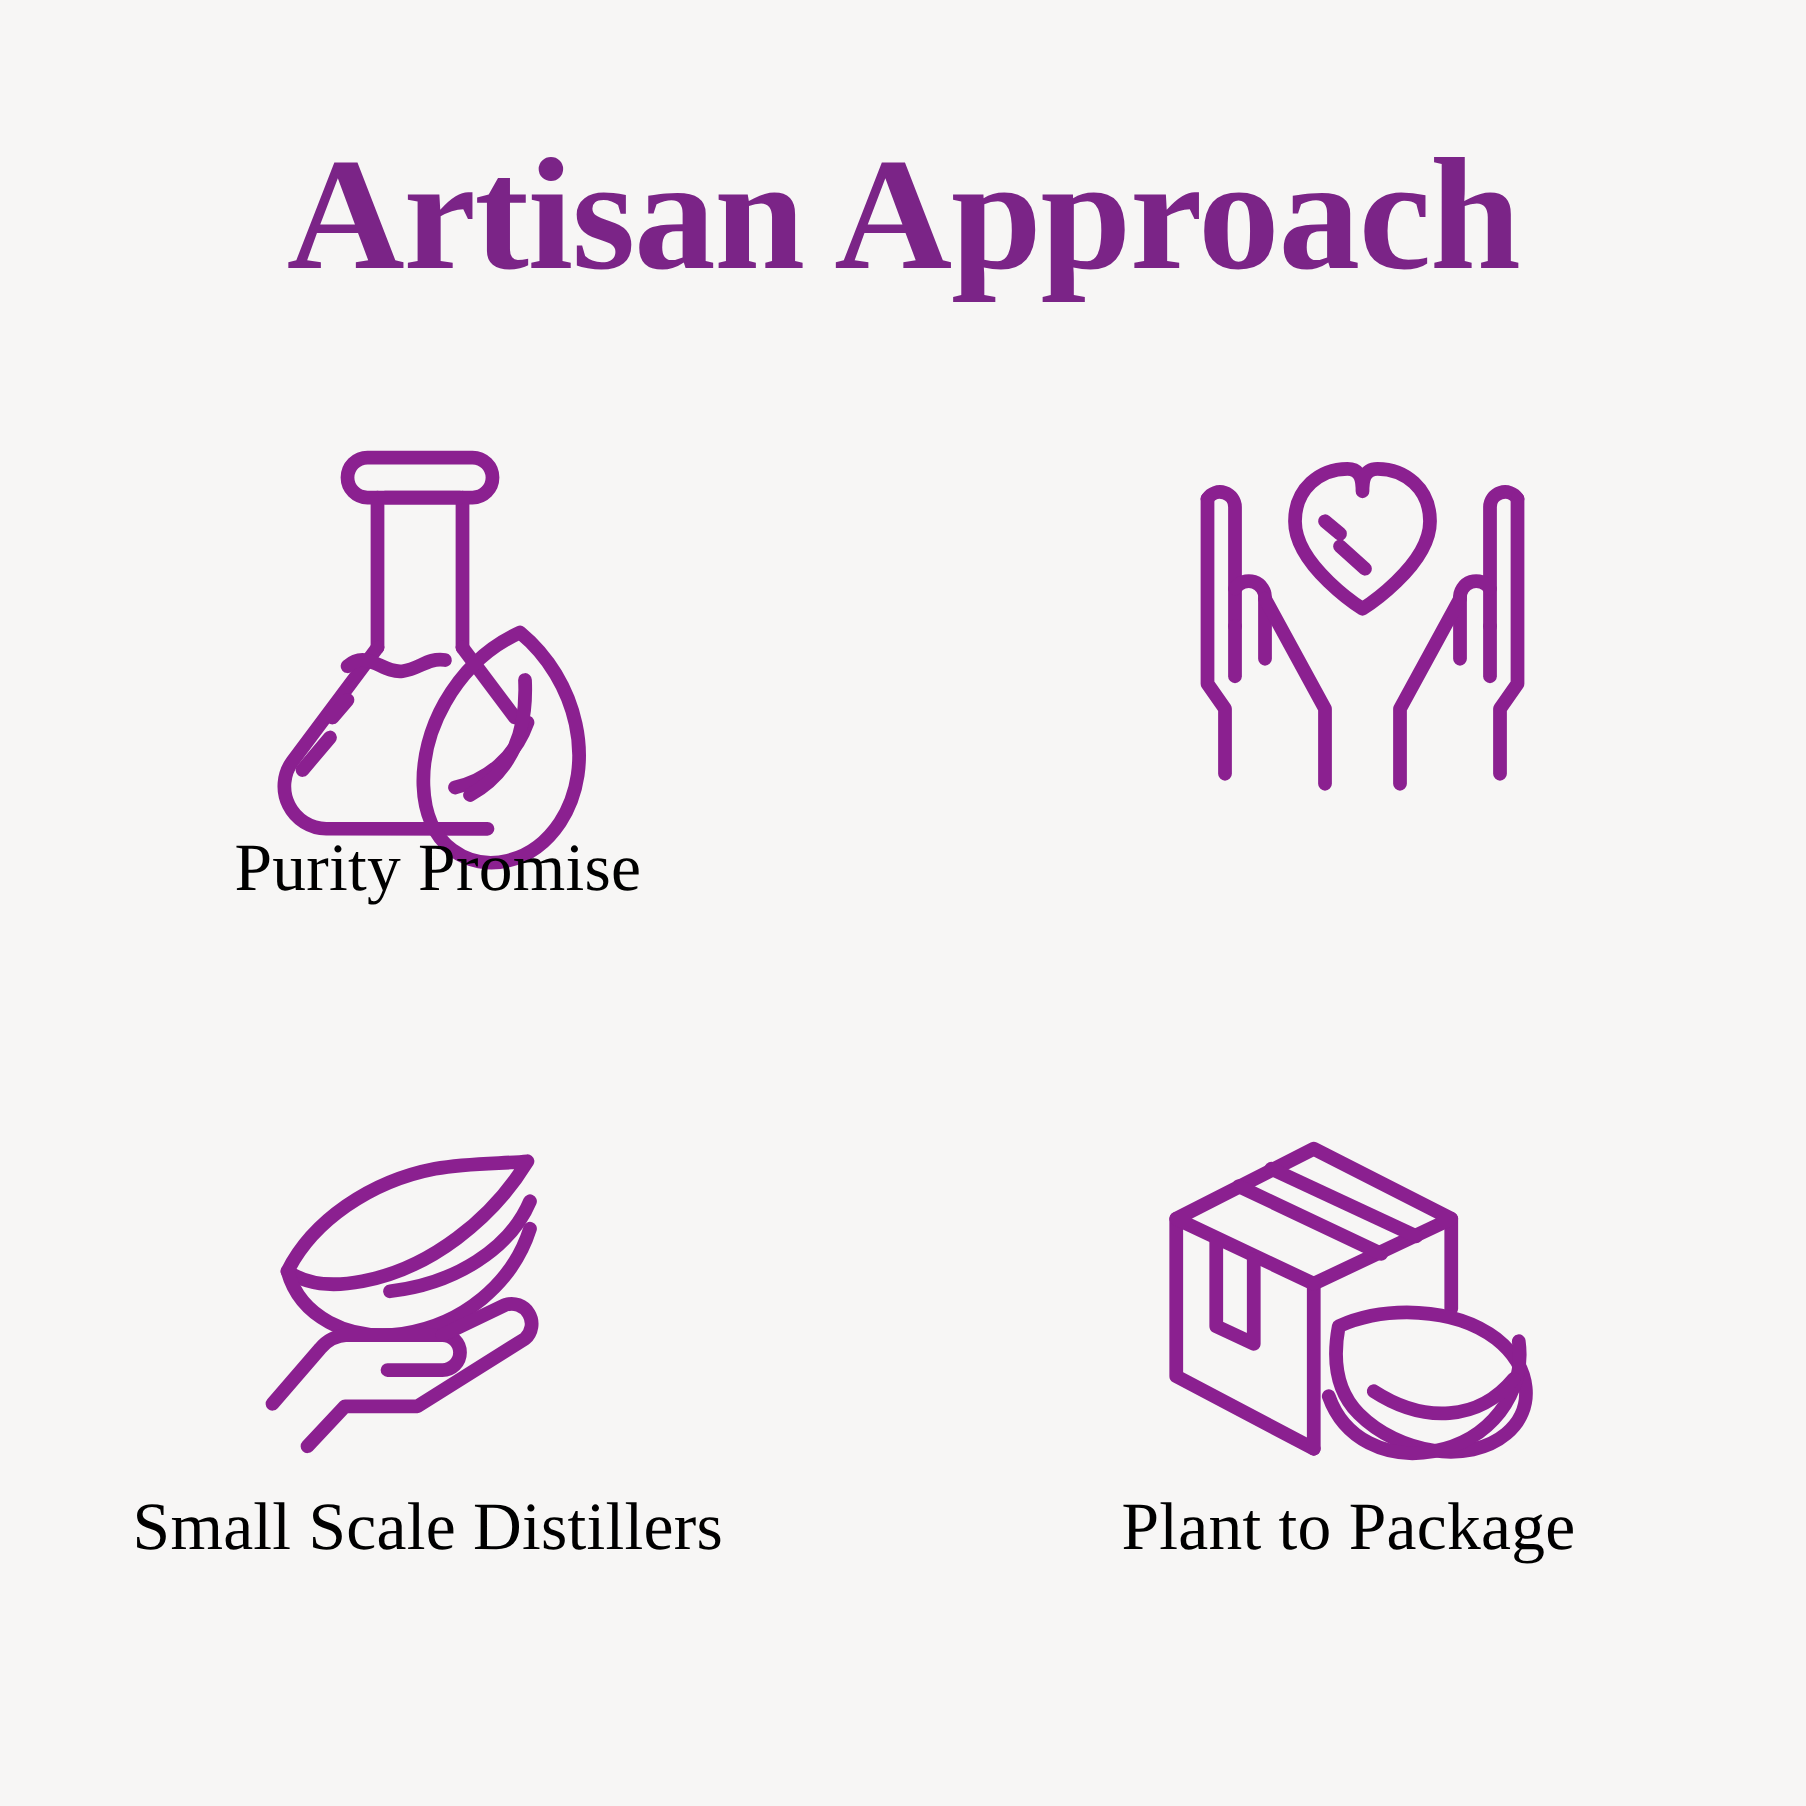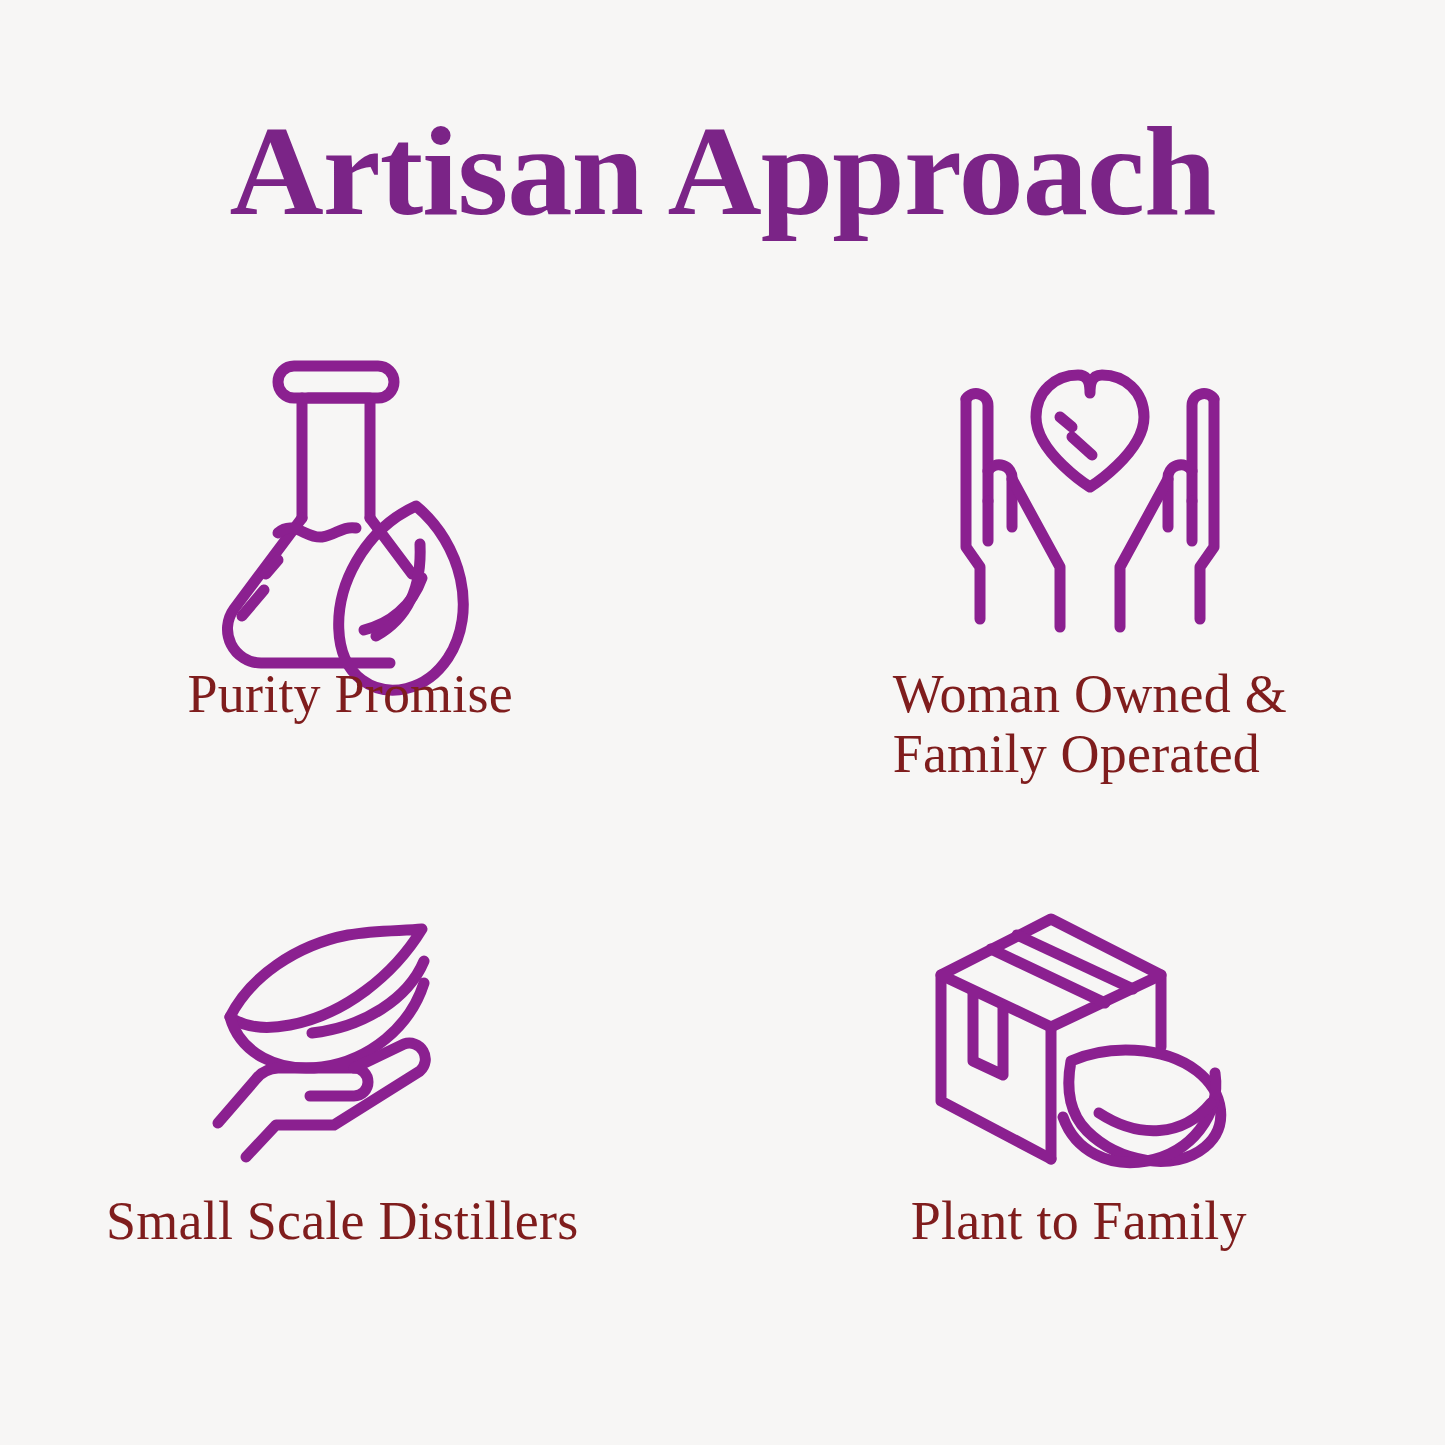--- a/index.html
+++ b/index.html
@@ -71,25 +71,26 @@
     width: 280px;
     height: 270px;
   }
   .icon-wrap svg {
     display: block;
     overflow: visible;
   }
 
   .label {
     margin-top: 26px;
+    text-align: center;
     font-family: "Liberation Serif", "DejaVu Serif", serif;
     font-weight: 400;
     font-size: 54px;
     line-height: 1.12;
-    color: #7f1d1d;
+    color: #000000;
     letter-spacing: 0.2px;
     max-width: 560px;
   }
   .label-r2 { margin-top: 16px; }
   .label .line { display: block; }
 
   
   .cell-purity .icon-wrap  { margin-left: -22px; }
   .cell-purity .label      { margin-left: -22px; }
   .cell-woman .icon-wrap   { margin-left: 12px; }
@@ -164,24 +165,20 @@
           <path d="M72 120 l48 88 l0 60"></path>
           <path d="M48 142 v40"></path>
 
           <path d="M274 40 a12 12 0 0 0 -22 7 v95"></path>
           <path d="M274 40 v148 l-14 20 v52"></path>
           <path d="M252 112 a13 13 0 0 0 -24 8 l0 48"></path>
           <path d="M228 120 l-48 88 l0 60"></path>
           <path d="M252 142 v40"></path>
         </svg>
       </div>
-      <div class="label">
-        <span class="line">Woman Owned &amp;</span>
-        <span class="line">Family Operated</span>
-      </div>
     </div>
 
     <div class="cell cell-r2 cell-small">
       <div class="icon-wrap icon-small">
         <svg width="268" height="250" viewBox="0 0 268 250" fill="none" stroke="#8b2090" stroke-width="11" stroke-linecap="round" stroke-linejoin="round">
 
           <path d="M214 14
                    c-28 46 -78 86 -132 96
                    c-26 5 -46 2 -60 -8
                    c20 -40 66 -72 118 -82
@@ -226,18 +223,18 @@
           <path d="M142 146
                    c36 -16 92 -16 126 10
                    c28 22 32 56 8 76
                    c-30 25 -86 16 -118 -16
                    c-16 -16 -22 -38 -16 -70 z"></path>
           <path d="M286 158 c6 42 -24 80 -68 88 c-38 7 -72 -10 -84 -44"></path>
           <path d="M170 198 c40 26 84 24 112 -10"></path>
         </svg>
       </div>
       <div class="label label-r2">
-        <span class="line">Plant to Family</span>
+        <span class="line">Plant to Package</span>
       </div>
     </div>
 
   </div>
 </div>
 
 </body></html>

